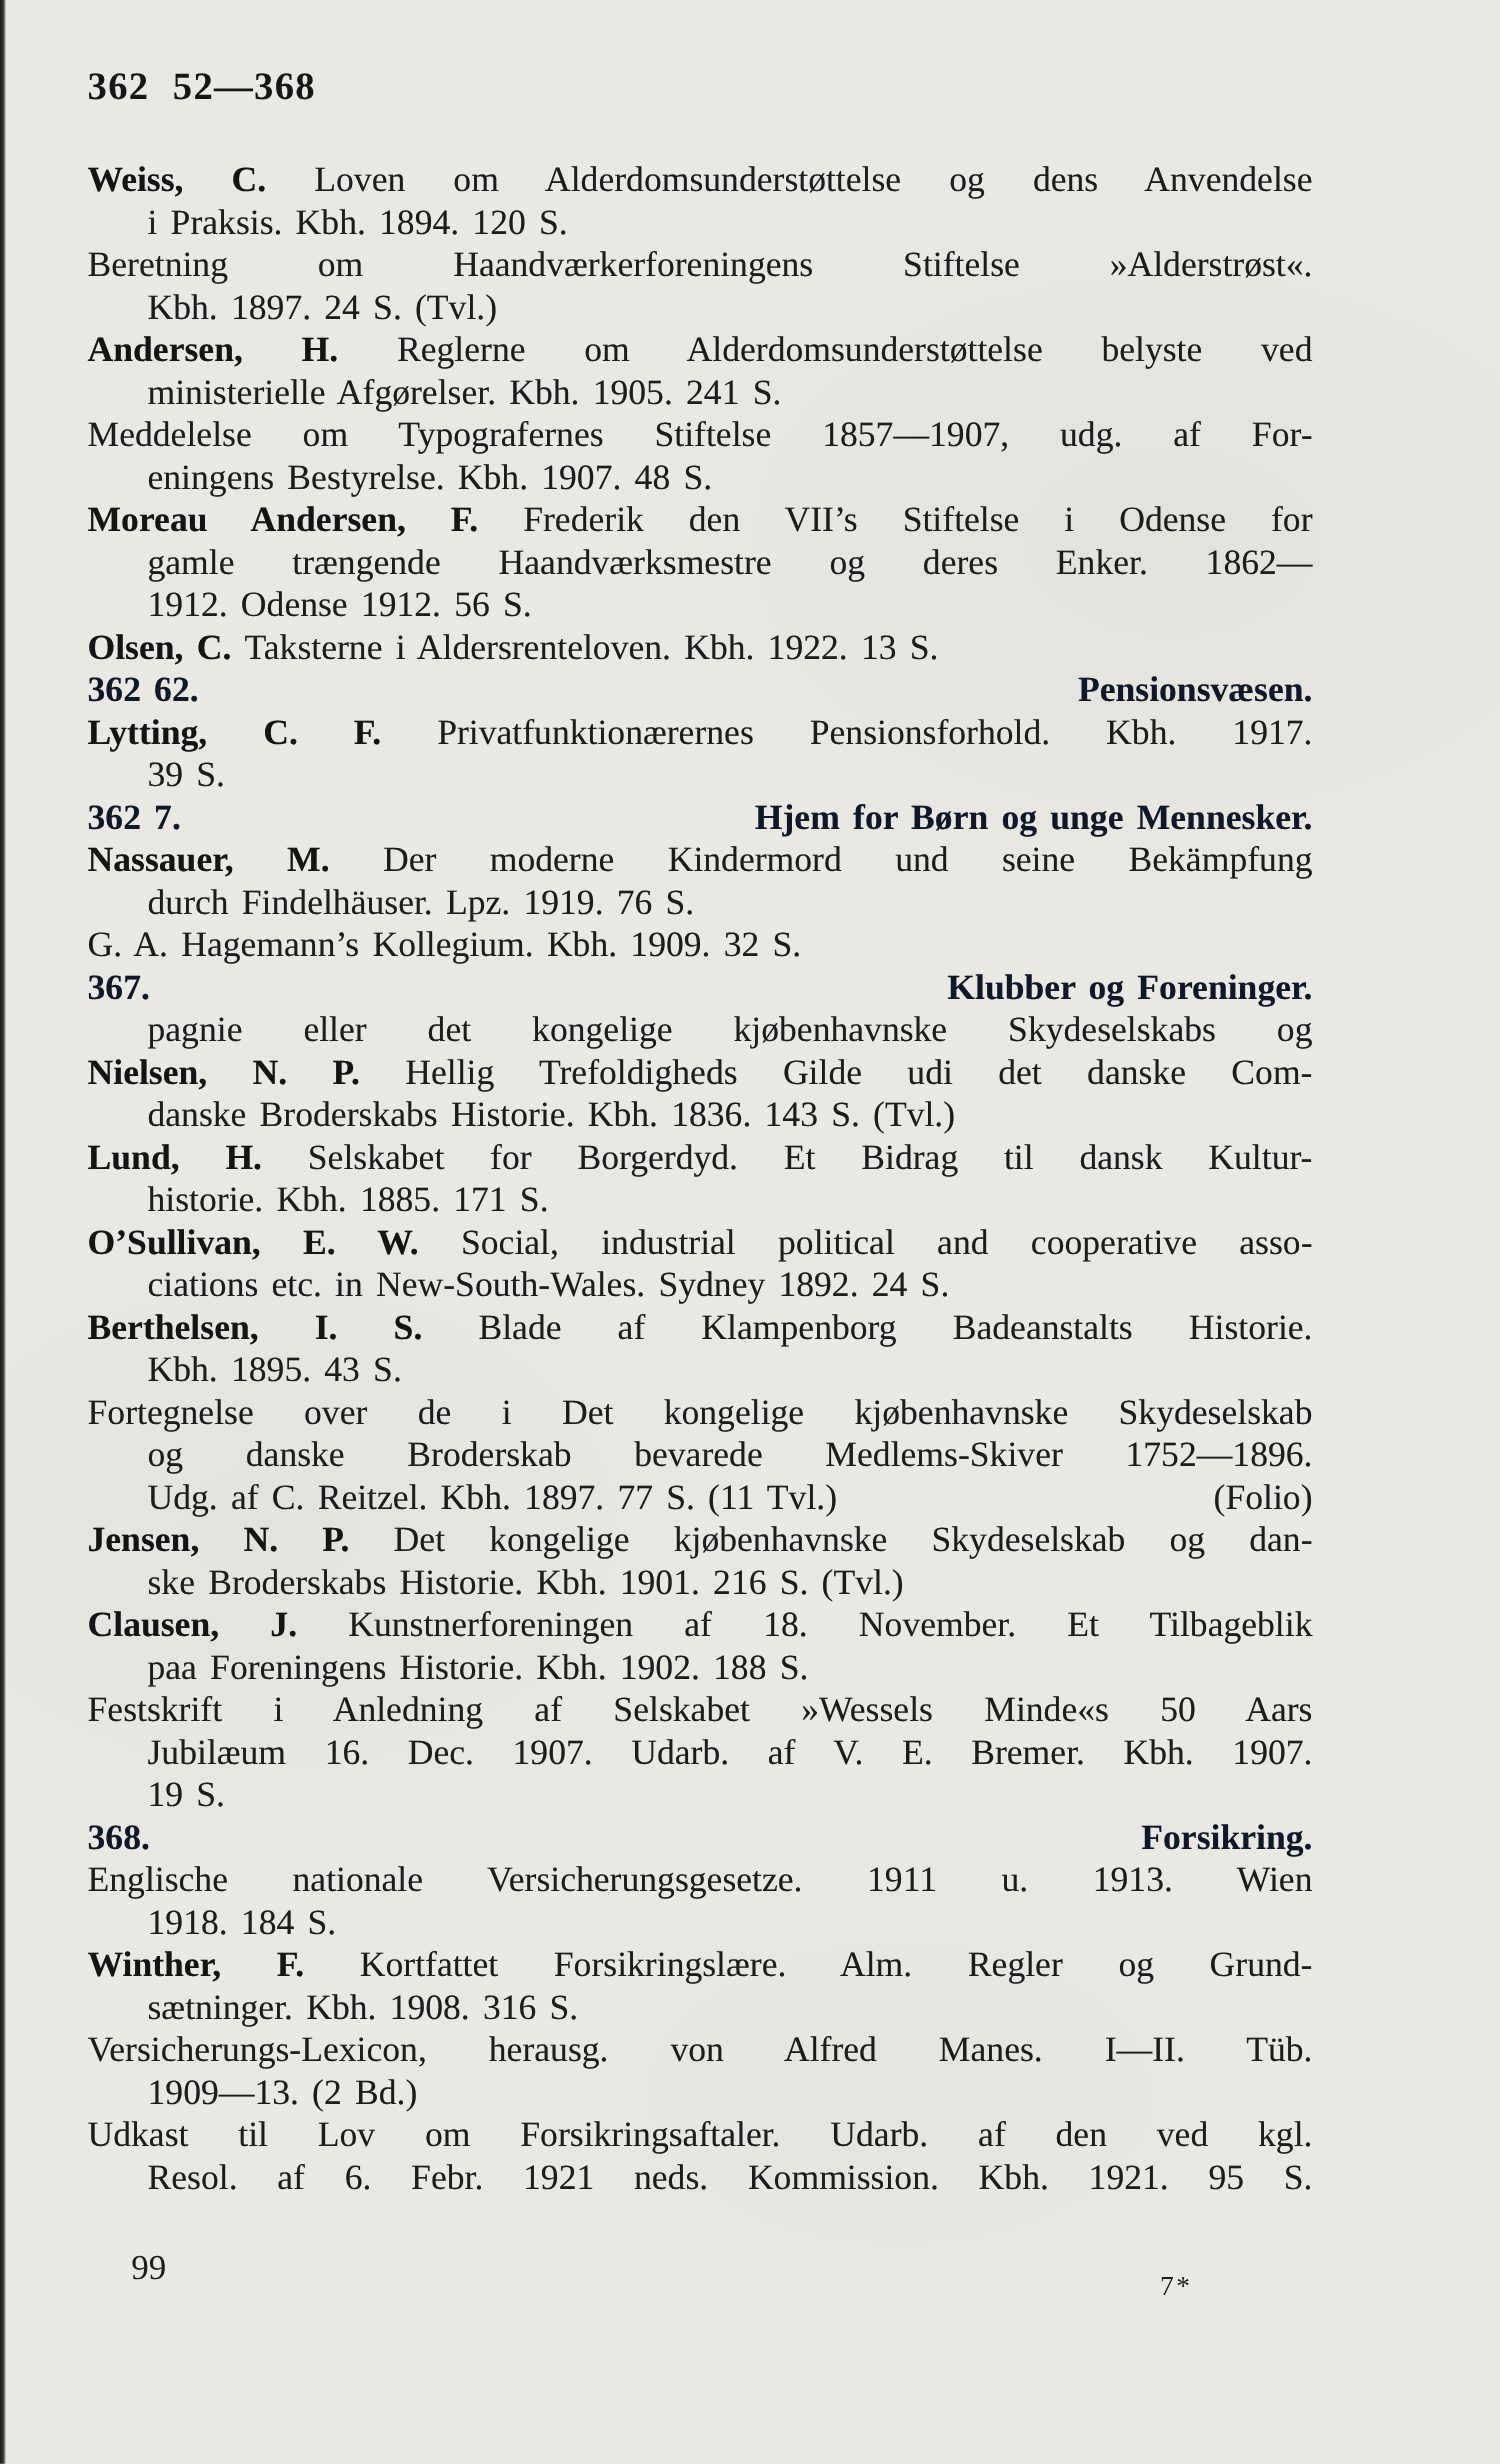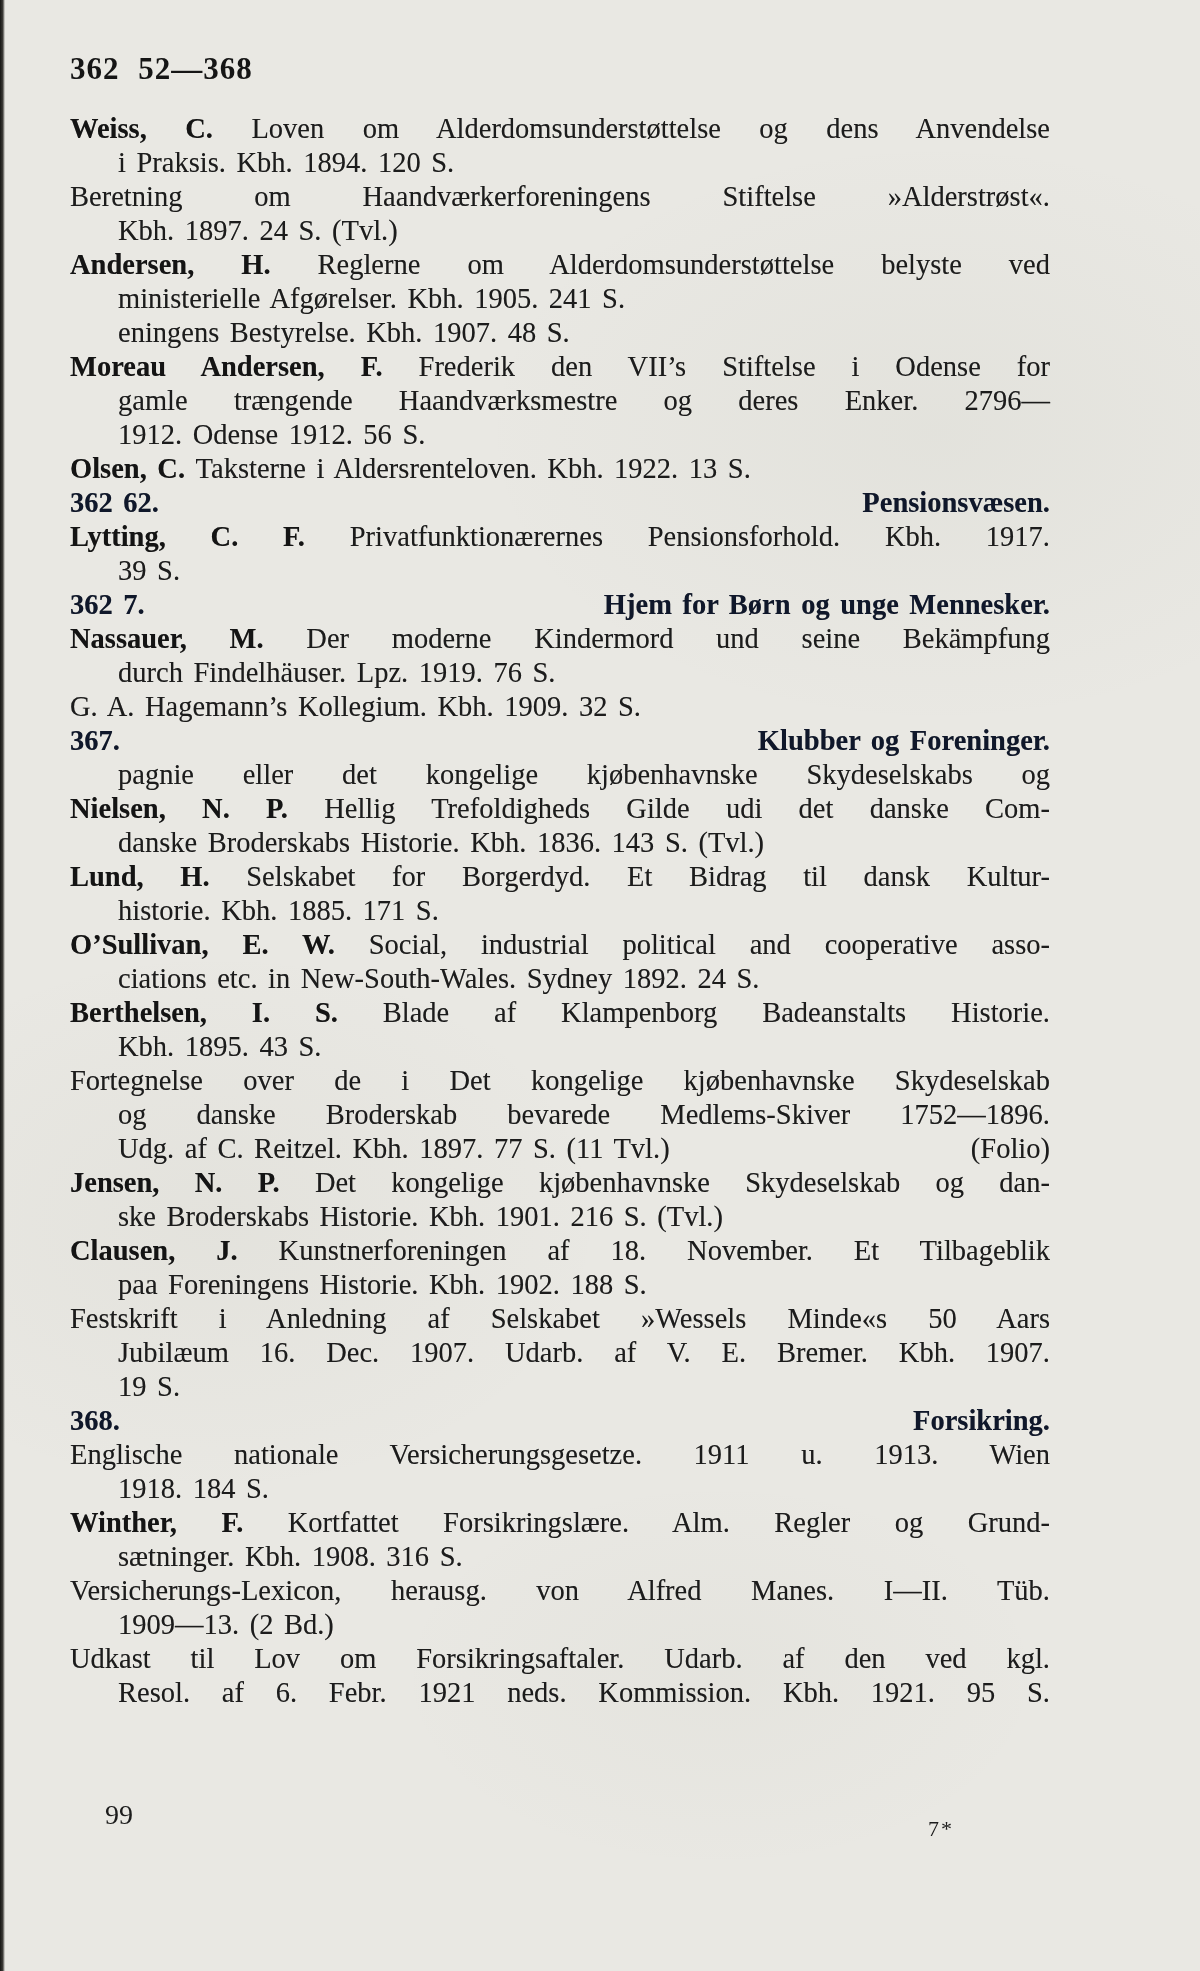--- a/index.html
+++ b/index.html
@@ -29,21 +29,21 @@
     position: absolute; top: 50px; left: 70px; width: 980px;
     text-align: left;
     font-weight: bold;
     font-size: 31px;
     line-height: 38px;
     word-spacing: 10px;
     letter-spacing: 1px;
     color: #151515;
   }
   .content {
-    position: absolute; top: 112px; left: 70px; width: 980px;
+    position: absolute; top: 128px; left: 70px; width: 980px;
   }
   .line {
     font-size: 28.5px;
     line-height: 34px;
     min-height: 34px;
     word-spacing: 0.12em;
     text-shadow: 0 0 0.5px rgba(10,10,10,0.35);
   }
   .cont { padding-left: 48px; }
   .j { text-align: justify; text-align-last: justify; }
@@ -69,23 +69,24 @@
 
 <div class="running-head">362 52—368</div>
 
 <div class="content">
     <div class="line j"><b class="lead">Weiss, C. </b>Loven om Alderdomsunderstøttelse og dens Anvendelse</div>
     <div class="line cont">i Praksis. Kbh. 1894. 120 S.</div>
     <div class="line j">Beretning om Haandværkerforeningens Stiftelse »Alderstrøst«.</div>
     <div class="line cont">Kbh. 1897. 24 S. (Tvl.)</div>
     <div class="line j"><b class="lead">Andersen, H. </b>Reglerne om Alderdomsunderstøttelse belyste ved</div>
     <div class="line cont">ministerielle Afgørelser. Kbh. 1905. 241 S.</div>
+    <div class="line j">Meddelelse om Typografernes Stiftelse 1857—1907, udg. af For-</div>
     <div class="line cont">eningens Bestyrelse. Kbh. 1907. 48 S.</div>
     <div class="line j"><b class="lead">Moreau Andersen, F. </b>Frederik den VII’s Stiftelse i Odense for</div>
-    <div class="line cont j">gamle trængende Haandværksmestre og deres Enker. 2796—</div>
+    <div class="line cont j">gamle trængende Haandværksmestre og deres Enker. 1862—</div>
     <div class="line cont">1912. Odense 1912. 56 S.</div>
     <div class="line"><b class="lead">Olsen, C. </b>Taksterne i Aldersrenteloven. Kbh. 1922. 13 S.</div>
     <div class="line head-line">
       <span class="head-num">362 62.</span>
       <span class="head-title">Pensionsvæsen.</span>
     </div>
     <div class="line j"><b class="lead">Lytting, C. F. </b>Privatfunktionærernes Pensionsforhold. Kbh. 1917.</div>
     <div class="line cont">39 S.</div>
     <div class="line head-line">
       <span class="head-num">362 7.</span>

